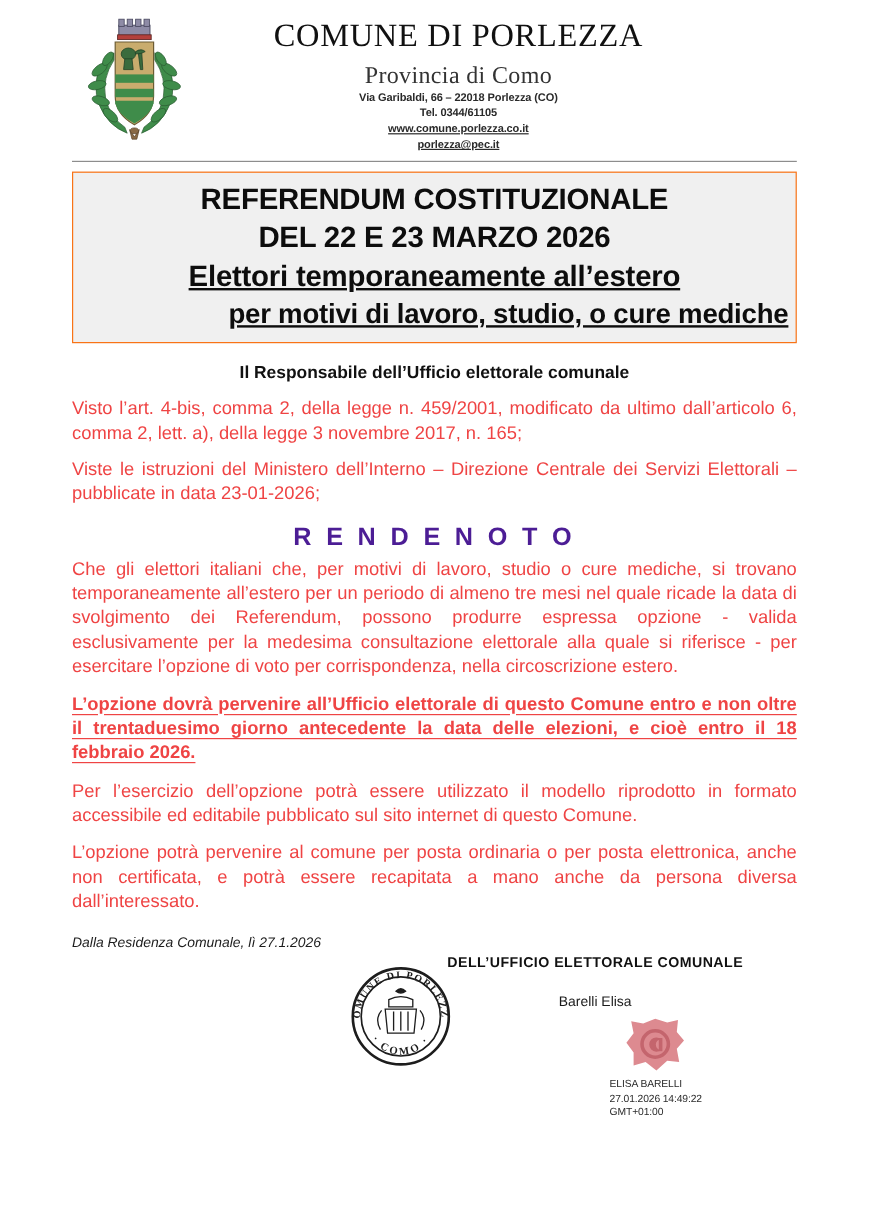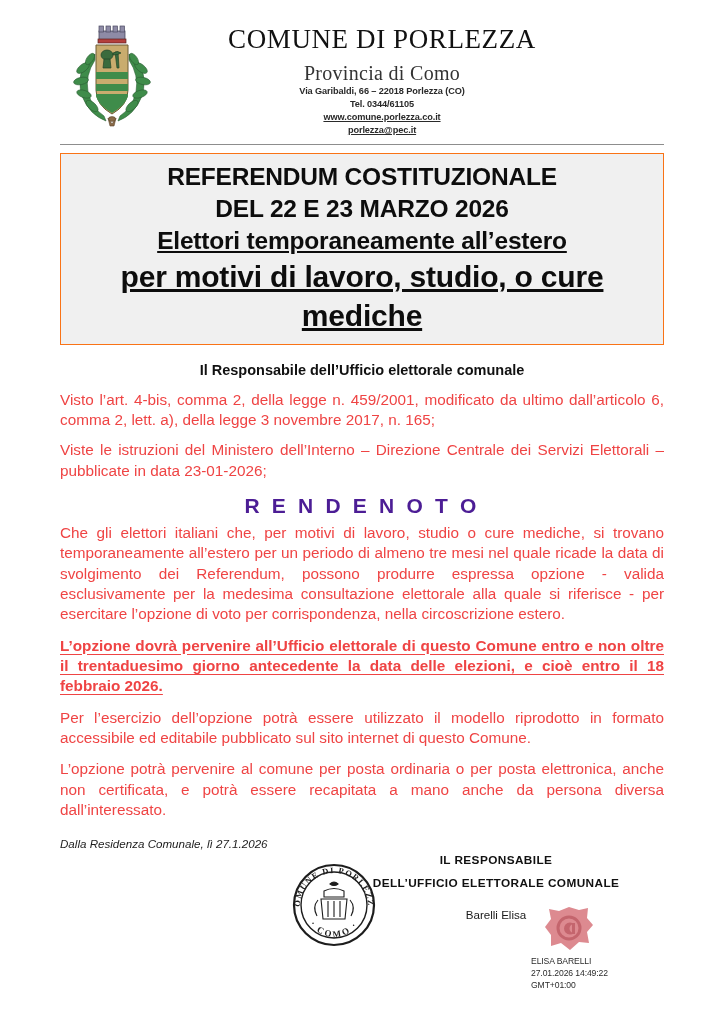--- a/index.html
+++ b/index.html
@@ -14,21 +14,21 @@
     color: #1a1a1a;
     position: relative;
     overflow: hidden;
   }
 
   .page {
     position: relative;
     width: 724px;
     height: 856px;
     box-sizing: border-box;
-    padding: 12px 60px;
+    padding: 2px 60px;
     border-radius: 31px;
   }
 
   
   .letterhead {
     position: relative;
     height: 122px;
     padding-top: 12px;
     box-sizing: border-box;
   }
@@ -90,21 +90,21 @@
     font-size: 24.5px;
     font-weight: bold;
     line-height: 1.30;
     letter-spacing: -0.2px;
     color: #0d0d0d;
   }
   .title-line.u {
     text-decoration: underline;
     text-underline-offset: 2px;
   }
-  .title-line.l4 { font-size: 30px; }
+  .title-line.l4 { font-size: 23px; text-align: right; }
 
   
   .subtitle {
     text-align: center;
     font-size: 14.5px;
     font-weight: bold;
     margin: 17px 0 12px 0;
     color: #111;
   }
   p.body {
@@ -162,21 +162,21 @@
     line-height: 1.9;
     color: #111;
   }
   .sign-name {
     font-size: 11.6px;
     margin-top: 14px;
     color: #1a1a1a;
   }
   .digsig {
     position: absolute;
-    right: 3px;
+    right: 26px;
     top: 68px;
     width: 132px;
     text-align: left;
   }
   .digsig-stamp {
     display: block;
     margin: 0 auto 3px 14px;
     width: 52px;
     height: 48px;
   }
@@ -298,21 +298,20 @@
         <line x1="40" y1="42" x2="40" y2="58"></line>
         <line x1="46" y1="42" x2="46" y2="58"></line>
         <line x1="52" y1="42" x2="52" y2="58"></line>
         <path d="M42 25 Q46 21 50 25 Q46 28 42 25 Z" fill="#1d1d1d"></path>
         <path d="M30 41 Q24 48 29 57"></path>
         <path d="M62 41 Q68 48 63 57"></path>
       </g>
     </svg>
 
     <div class="sign-block">
-      <div class="sign-role">IL RESPONSABILE</div>
       <div class="sign-role">DELL’UFFICIO ELETTORALE COMUNALE</div>
       <div class="sign-name">Barelli Elisa</div>
     </div>
 
     <div class="digsig">
       <svg class="digsig-stamp" viewBox="0 0 52 48">
         <path d="M26 2 L36 5 L45 3 L44 13 L50 20 L44 27 L46 38 L36 37 L27 45 L18 38 L8 41 L8 30 L2 22 L8 14 L6 4 L16 6 Z" fill="#dd8a90"></path>
         <circle cx="26" cy="23" r="11" fill="none" stroke="#c4656d" stroke-width="3"></circle>
         <path d="M31 19 a6 6 0 1 0 0 9 a4 4 0 0 1 0 -9 Z" fill="#c4656d"></path>
         <rect x="29" y="18" width="3" height="11" fill="#c4656d"></rect>

